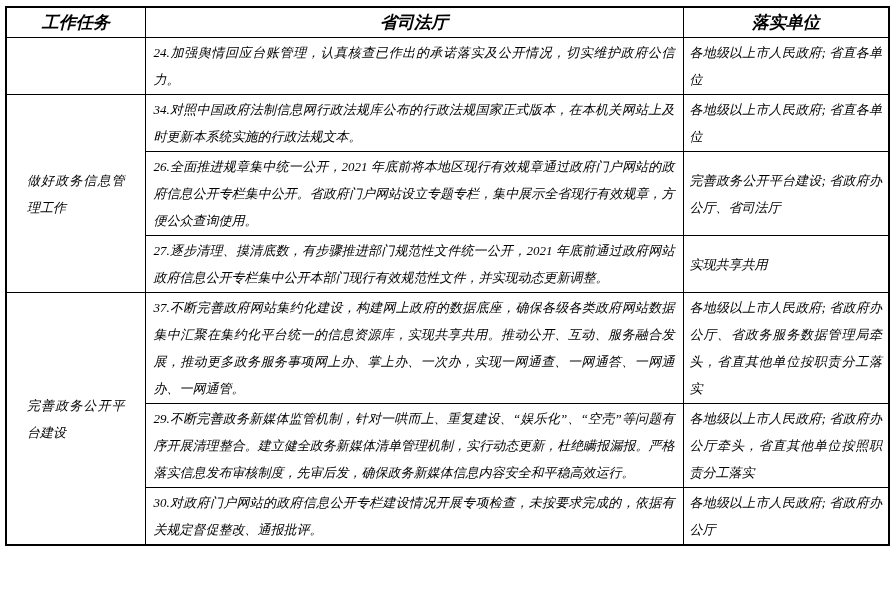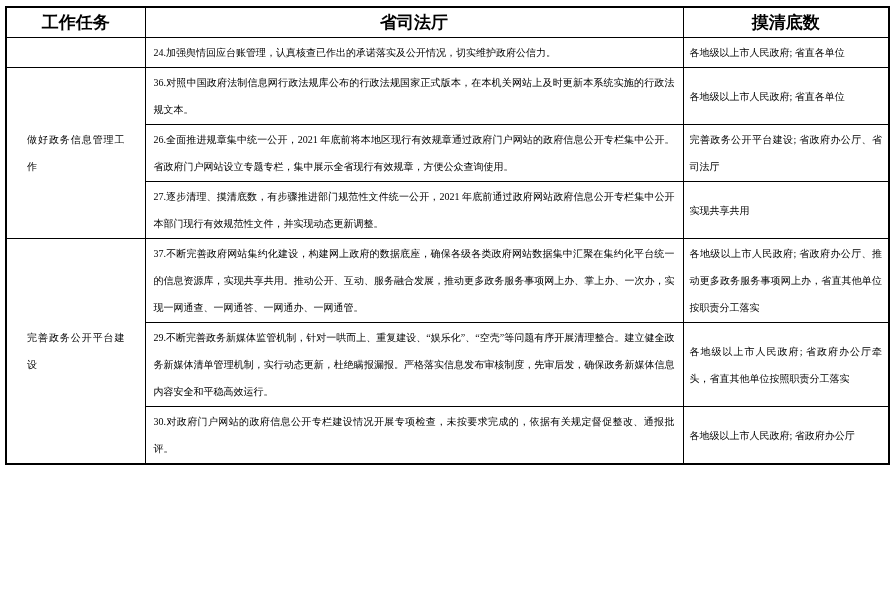--- a/index.html
+++ b/index.html
@@ -5,20 +5,21 @@
   html, body {
     margin: 0;
     padding: 0;
     background: #ffffff;
     color: #000000;
     font-family: "Liberation Serif", "DejaVu Serif", serif;
   }
   .doc {
     width: 883px;
     margin: 6px 5px;
+    font-style: italic;
   }
   table.gov-table {
     border-collapse: collapse;
     table-layout: fixed;
     width: 883px;
     border: 2px solid #000;
   }
   col.c-task { width: 139px; }
   col.c-req  { width: 538px; }
   col.c-unit { width: 206px; }
@@ -30,21 +31,21 @@
   }
   th {
     font-family: "Liberation Sans", "DejaVu Sans", sans-serif;
     font-size: 17px;
     font-weight: bold;
     line-height: 23px;
     padding: 3px 2px;
     text-align: center;
   }
   td {
-    font-size: 10px;
+    font-size: 13px;
     line-height: 27px;
     padding: 1px 8px;
   }
   td.task-cell {
     text-align: justify;
     text-align-last: left;
     padding: 1px 20px;
   }
   td.req-cell {
     text-align: justify;
@@ -63,46 +64,46 @@
   <table class="gov-table">
     <colgroup>
       <col class="c-task">
       <col class="c-req">
       <col class="c-unit">
     </colgroup>
     <thead>
       <tr>
           <th>工作任务</th>
           <th>省司法厅</th>
-          <th>摸清底数</th>
+          <th>落实单位</th>
         </tr>
     </thead>
     <tbody>
         <tr>
           <td class="task-cell" rowspan="1"></td>
           <td class="req-cell">24.加强舆情回应台账管理，认真核查已作出的承诺落实及公开情况，切实维护政府公信力。</td>
           <td class="unit-cell">各地级以上市人民政府; 省直各单位</td>
         </tr>
         <tr>
           <td class="task-cell" rowspan="3">做好政务信息管理工作</td>
-          <td class="req-cell">36.对照中国政府法制信息网行政法规库公布的行政法规国家正式版本，在本机关网站上及时更新本系统实施的行政法规文本。</td>
+          <td class="req-cell">34.对照中国政府法制信息网行政法规库公布的行政法规国家正式版本，在本机关网站上及时更新本系统实施的行政法规文本。</td>
           <td class="unit-cell">各地级以上市人民政府; 省直各单位</td>
         </tr>
         <tr>
           <td class="req-cell">26.全面推进规章集中统一公开，2021 年底前将本地区现行有效规章通过政府门户网站的政府信息公开专栏集中公开。省政府门户网站设立专题专栏，集中展示全省现行有效规章，方便公众查询使用。</td>
           <td class="unit-cell">完善政务公开平台建设; 省政府办公厅、省司法厅</td>
         </tr>
         <tr>
           <td class="req-cell">27.逐步清理、摸清底数，有步骤推进部门规范性文件统一公开，2021 年底前通过政府网站政府信息公开专栏集中公开本部门现行有效规范性文件，并实现动态更新调整。</td>
           <td class="unit-cell">实现共享共用</td>
         </tr>
         <tr>
           <td class="task-cell" rowspan="3">完善政务公开平台建设</td>
           <td class="req-cell">37.不断完善政府网站集约化建设，构建网上政府的数据底座，确保各级各类政府网站数据集中汇聚在集约化平台统一的信息资源库，实现共享共用。推动公开、互动、服务融合发展，推动更多政务服务事项网上办、掌上办、一次办，实现一网通查、一网通答、一网通办、一网通管。</td>
-          <td class="unit-cell">各地级以上市人民政府; 省政府办公厅、推动更多政务服务事项网上办，省直其他单位按职责分工落实</td>
+          <td class="unit-cell">各地级以上市人民政府; 省政府办公厅、省政务服务数据管理局牵头，省直其他单位按职责分工落实</td>
         </tr>
         <tr>
           <td class="req-cell">29.不断完善政务新媒体监管机制，针对一哄而上、重复建设、“娱乐化”、“空壳”等问题有序开展清理整合。建立健全政务新媒体清单管理机制，实行动态更新，杜绝瞒报漏报。严格落实信息发布审核制度，先审后发，确保政务新媒体信息内容安全和平稳高效运行。</td>
           <td class="unit-cell">各地级以上市人民政府; 省政府办公厅牵头，省直其他单位按照职责分工落实</td>
         </tr>
         <tr>
           <td class="req-cell">30.对政府门户网站的政府信息公开专栏建设情况开展专项检查，未按要求完成的，依据有关规定督促整改、通报批评。</td>
           <td class="unit-cell">各地级以上市人民政府; 省政府办公厅</td>
         </tr>
       </tbody>

